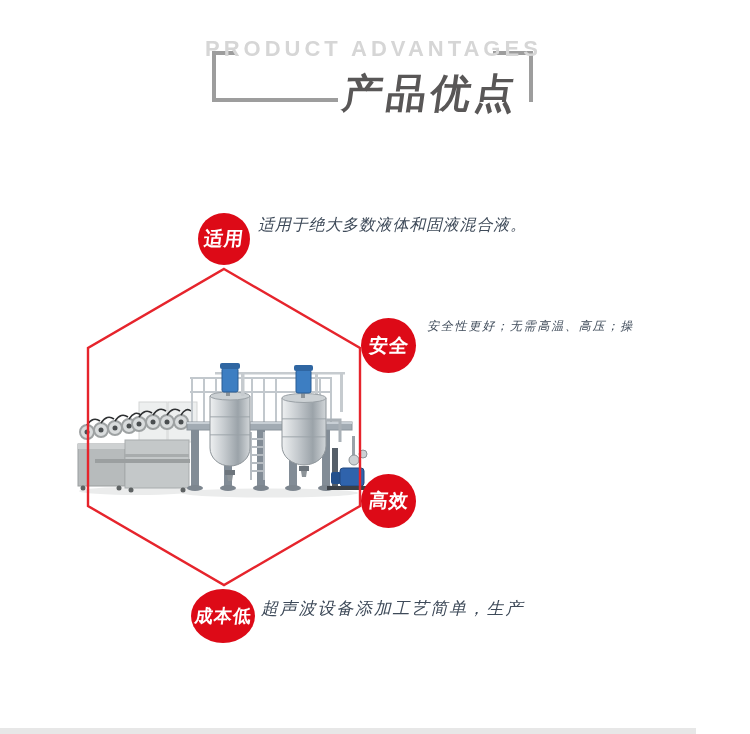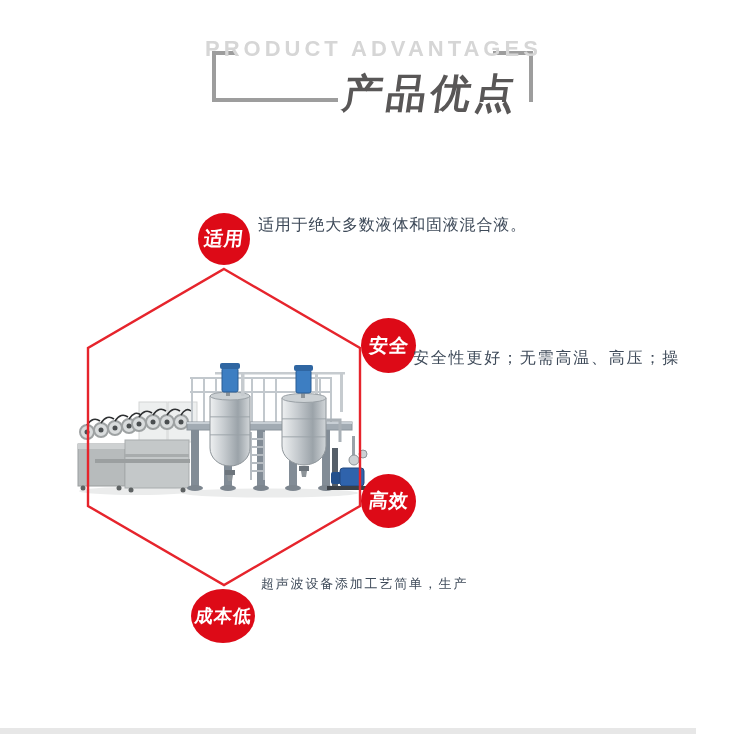--- a/index.html
+++ b/index.html
@@ -32,26 +32,26 @@
   .badge{
     position:absolute;border-radius:50%;background:var(--badge,#dd0a17);color:#fff;
     display:flex;align-items:center;justify-content:center;font-weight:bold;
     white-space:nowrap;
   }
   .badge .skew{display:inline-block;transform:skewX(-7deg);letter-spacing:1px;}
   .b0{left:198px;top:213px;width:52px;height:52px;font-size:19px;}
   .b1{left:361px;top:318px;width:55px;height:55px;font-size:19px;}
   .b2{left:361px;top:474px;width:55px;height:54px;font-size:19px;}
   .b3{left:191px;top:589px;width:64px;height:54px;font-size:18px;}
-  .adv-text{position:absolute;color:var(--body_text,#3e4a59);}
+  .adv-text{position:absolute;color:var(--body_text,#3e4a59);font-style:italic;}
   .adv-text .line{display:block;white-space:nowrap;}
   .t0{left:258px;top:212px;font-size:16px;letter-spacing:0.8px;line-height:25px;}
-  .t1{left:413px;top:313px;font-size:16px;letter-spacing:1.8px;line-height:26px;margin-top:32px;}
+  .t1{left:427px;top:313px;font-size:12px;letter-spacing:1.8px;line-height:26px;}
   .t2{left:427px;top:471px;font-size:17px;letter-spacing:1.8px;line-height:27px;}
-  .t3{left:261px;top:570px;font-size:13px;letter-spacing:1.8px;line-height:27px;text-align:right;}
+  .t3{left:261px;top:595px;font-size:17px;letter-spacing:1.8px;line-height:27px;text-align:right;}
   
   .bottom-strip{position:absolute;left:0;top:728px;width:750px;height:6px;background:var(--divider,#e7e7e7);}
 </style>
 </head>
 <body>
 
 <div class="page">
 
   <div class="bracket bl-top"></div>
   <div class="bracket bl-v"></div>

